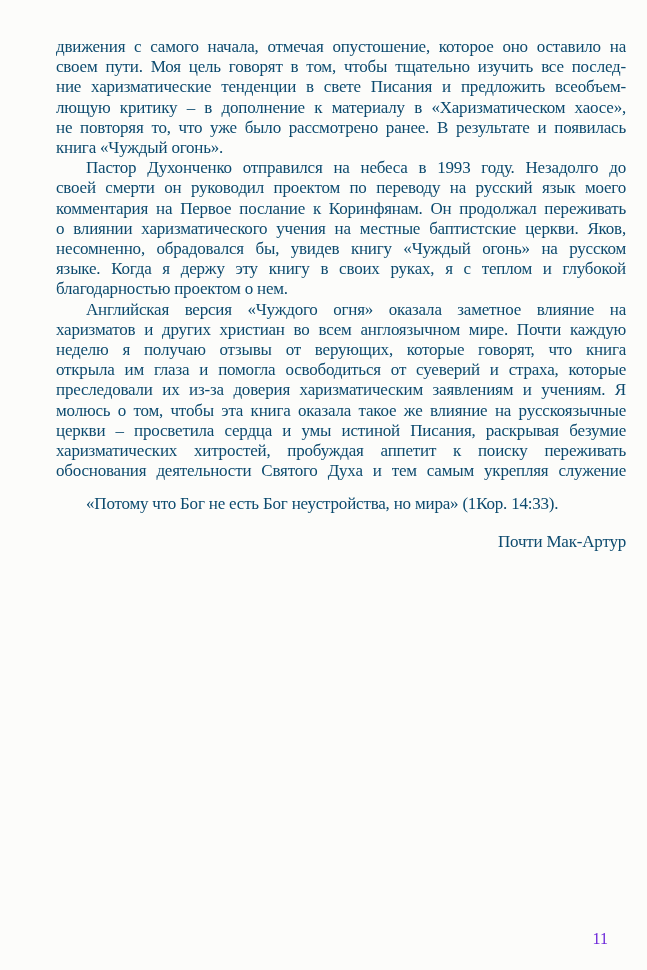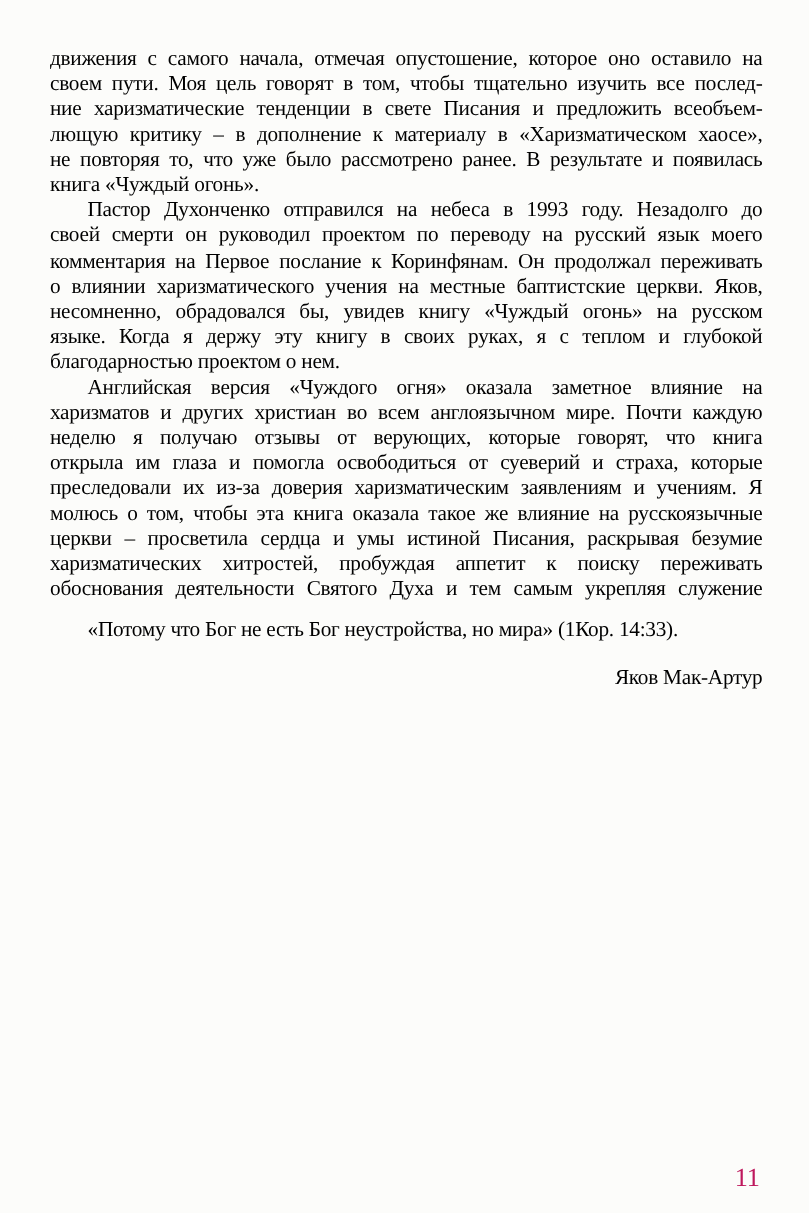--- a/index.html
+++ b/index.html
@@ -9,48 +9,48 @@
   }
   .page {
     position: relative;
     width: 647px;
     height: 970px;
     background: #fcfcfa;
     overflow: hidden;
   }
   .text-block {
     position: absolute;
-    left: 40px;
+    left: 56px;
     top: 37px;
     width: 570px;
     font-family: "Liberation Serif", "DejaVu Serif", serif;
     font-size: 17px;
     line-height: 20.2px;
     letter-spacing: -0.2px;
-    color: #000000;
+    color: #0c4a6e;
   }
   .para { margin: 0; padding: 0; }
   .line { text-align: justify; }
   .line.j { text-align-last: justify; }
   .indent { padding-left: 30px; }
   .quote {
     margin-top: 13px;
     text-align: left;
   }
   .signature {
     margin-top: 17px;
     text-align: right;
   }
   .page-number {
     position: absolute;
     top: 930px;
     right: 39px;
     font-family: "Liberation Serif", "DejaVu Serif", serif;
-    font-size: 21px;
-    color: #be185d;
+    font-size: 16px;
+    color: #6d28d9;
   }
 </style>
 </head>
 <body>
 
 <div class="page">
   <div class="text-block">
 
     <div class="para">
       <div class="line j">движения с самого начала, отмечая опустошение, которое оно оставило на</div>
@@ -78,18 +78,18 @@
       <div class="line j">открыла им глаза и помогла освободиться от суеверий и страха, которые</div>
       <div class="line j">преследовали их из-за доверия харизматическим заявлениям и учениям. Я</div>
       <div class="line j">молюсь о том, чтобы эта книга оказала такое же влияние на русскоязычные</div>
       <div class="line j">церкви – просветила сердца и умы истиной Писания, раскрывая безумие</div>
       <div class="line j">харизматических хитростей, пробуждая аппетит к поиску переживать</div>
       <div class="line j">обоснования деятельности Святого Духа и тем самым укрепляя служение</div>
     </div>
 
     <div class="quote indent">«Потому что Бог не есть Бог неустройства, но мира» (1Кор. 14:33).</div>
 
-    <div class="signature">Яков Мак-Артур</div>
+    <div class="signature">Почти Мак-Артур</div>
 
   </div>
 
   <div class="page-number">11</div>
 </div>
 
 </body></html>

